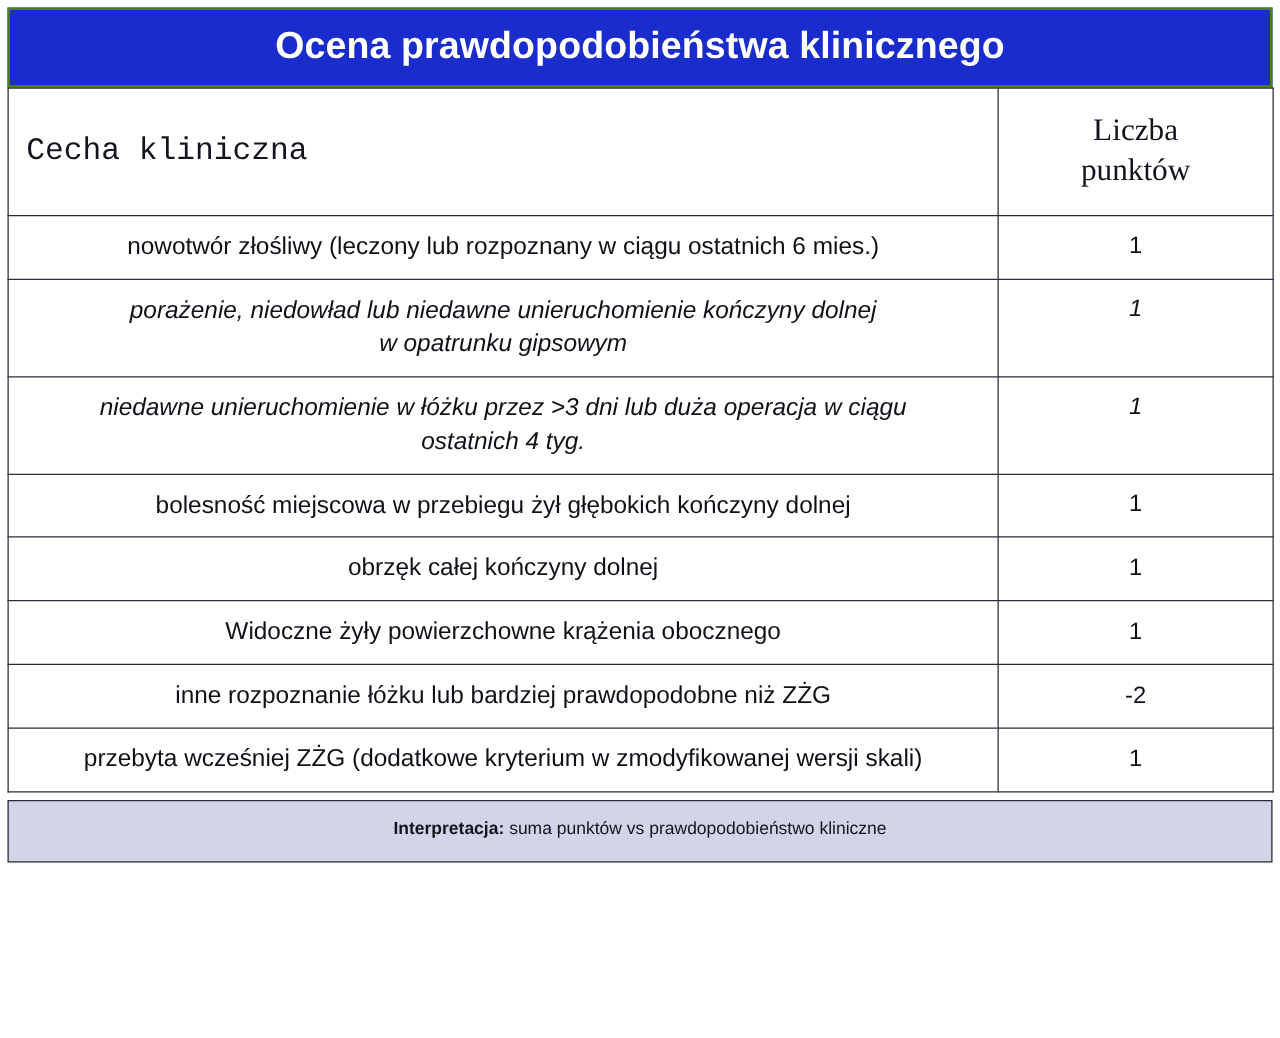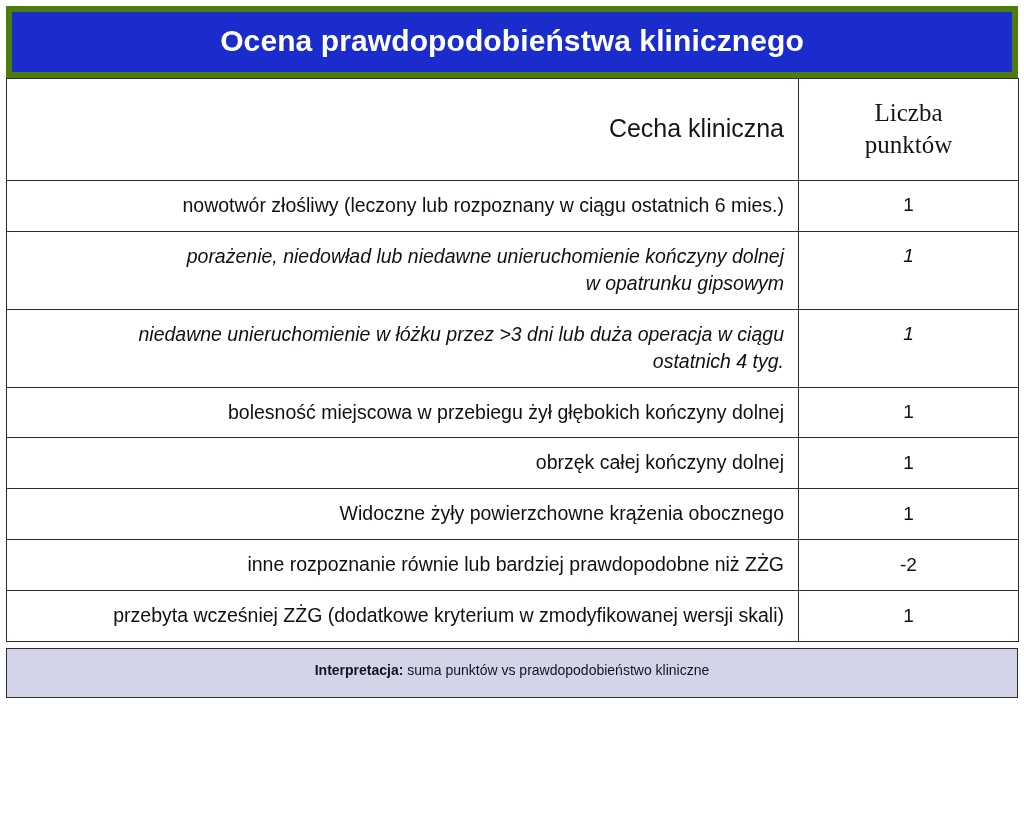--- a/index.html
+++ b/index.html
@@ -24,21 +24,21 @@
     padding: 6px 6px 6px 6px;
     background: #ffffff;
   }
 
   
   .title-bar {
     background: #1a2dcc;
     color: #ffffff;
     text-align: center;
     padding: 9px 20px 12px 20px;
-    border: 6px solid #4d7c0f;
+    border: 2px solid #4d7c0f;
     box-sizing: border-box;
   }
   .title-line {
     font-size: 30px;
     font-weight: 700;
     line-height: 1.30;
     letter-spacing: 0.1px;
     white-space: nowrap;
   }
 
@@ -58,37 +58,38 @@
     box-sizing: border-box;
     background: #ffffff;
   }
 
   thead th {
     background: #d4d4e8;
     font-weight: 400;
     color: #14141e;
   }
   th.head-feature {
-    text-align: right;
+    text-align: left;
     padding: 14px 14px 16px 14px;
     font-size: 25px;
     vertical-align: middle;
     height: 102px;
+    font-family: Liberation Mono, monospace;
   }
   th.head-points {
     text-align: center;
     padding: 8px 6px 10px 6px;
     font-size: 25px;
     line-height: 1.28;
     vertical-align: middle;
   }
   .head-points-line { display: block; font-family: Liberation Serif, serif; }
 
   tbody td.feature {
-    text-align: right;
+    text-align: center;
     padding: 11px 14px 12px 14px;
     font-size: 19.5px;
     line-height: 1.38;
     color: #101018;
     vertical-align: middle;
   }
   tbody td.points {
     text-align: center;
     padding: 11px 6px 12px 6px;
     font-size: 19px;
@@ -184,21 +185,21 @@
 
       <tr class="one-line">
         <td class="feature">
           <span class="feature-line">Widoczne żyły powierzchowne krążenia obocznego</span>
         </td>
         <td class="points">1</td>
       </tr>
 
       <tr class="one-line">
         <td class="feature">
-          <span class="feature-line">inne rozpoznanie równie lub bardziej prawdopodobne niż ZŻG</span>
+          <span class="feature-line">inne rozpoznanie łóżku lub bardziej prawdopodobne niż ZŻG</span>
         </td>
         <td class="points">-2</td>
       </tr>
 
       <tr class="one-line">
         <td class="feature">
           <span class="feature-line">przebyta wcześniej ZŻG (dodatkowe kryterium w zmodyfikowanej wersji skali)</span>
         </td>
         <td class="points">1</td>
       </tr>

